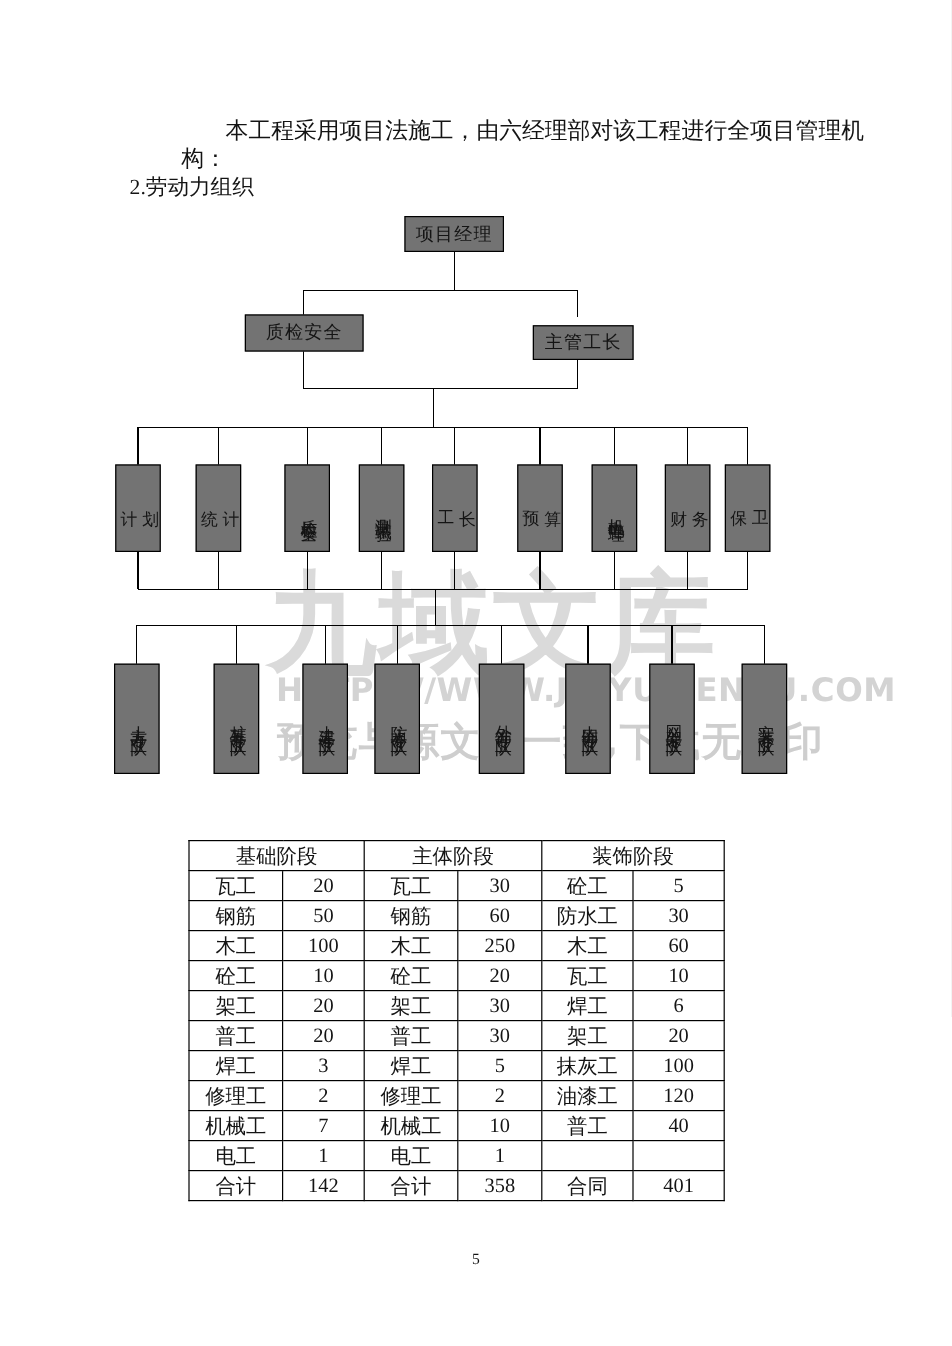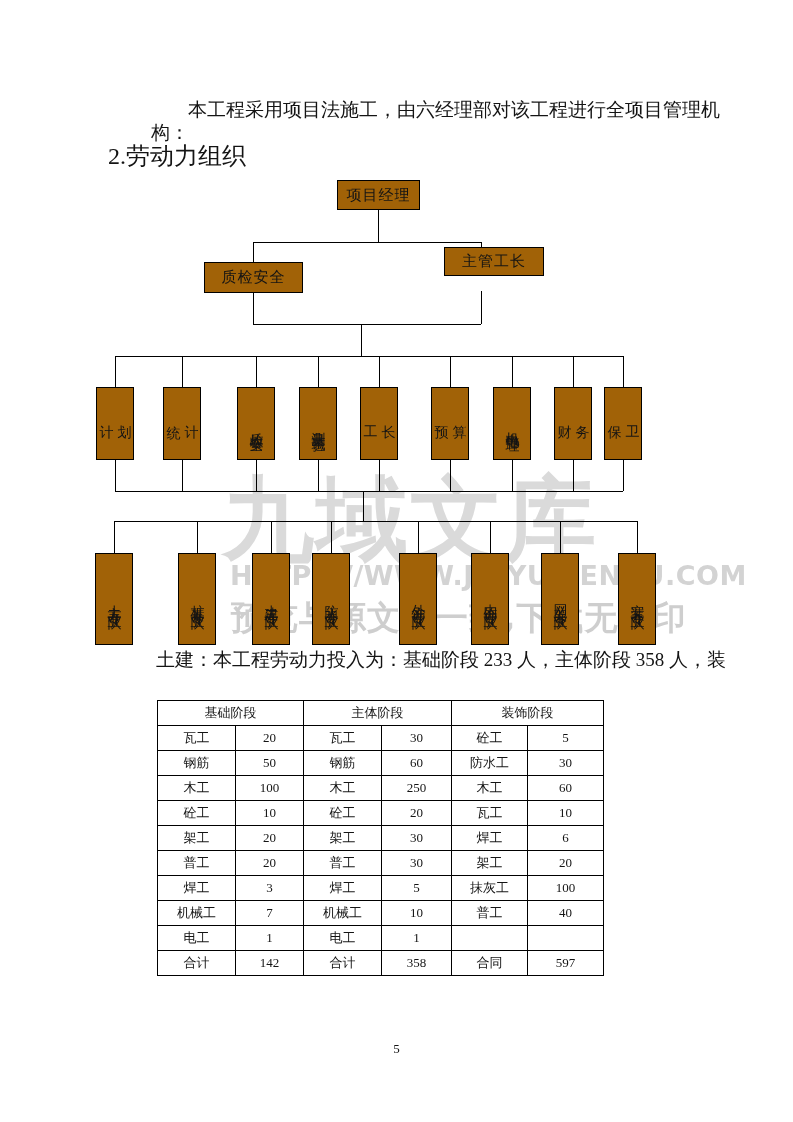--- a/index.html
+++ b/index.html
@@ -10,39 +10,39 @@
   }
   
   .wm { position:absolute; z-index:1; font-family:"DejaVu Sans","Liberation Sans",sans-serif; font-weight:bold; white-space:nowrap; }
   .wm-title { left:222px; top:458px; font-size:92px; letter-spacing:2px; color:#dadada; }
   .wm-url   { left:230px; top:560px; font-size:27px; letter-spacing:0.5px; color:#d3d3d3; }
   .wm-note  { left:231px; top:596px; font-size:33px; letter-spacing:1px; color:#cecece; }
   
   svg.chart-lines { position:absolute; left:0; top:0; z-index:2; }
   .obox {
     position:absolute; z-index:3; box-sizing:border-box;
-    border:1px solid #000; background:#a16207;
+    border:1px solid #000; background:#737373;
     display:flex; align-items:center; justify-content:center;
     font-size:15px; letter-spacing:1px;
   }
   .vbox span { writing-mode:vertical-lr; text-orientation:upright; font-size:14px; letter-spacing:2px; }
   .vbox span.v2 { letter-spacing:26px; margin-top:26px; }
   .vbox span.v4 { letter-spacing:2px;  margin-top:2px; }
   .vbox span.v5 { letter-spacing:3px;  margin-top:3px; }
   
   .textblock { position:absolute; left:108px; width:600px; z-index:3; font-size:19px; line-height:23px;margin-left:43px; }
   .tline { white-space:nowrap; }
   .ind2 { padding-left:37px; }
   .ind1 { padding-left:5px; }
-  .heading { position:absolute; left:108px; top:145px; z-index:3; font-size:24px; line-height:23px; }
+  .heading { position:absolute; left:108px; top:145px; z-index:3; font-size:18px; line-height:23px; }
   
   table.labor {
     position:absolute; left:157px; top:700px; z-index:3;
     border-collapse:collapse; table-layout:fixed; background:#fff;
-    font-size:13px;
+    font-size:17px;
   }
   table.labor td {
     border:1px solid #000; height:24px; padding:0;
     text-align:center; vertical-align:middle; overflow:hidden;
   }
   
   .pageno { position:absolute; left:0; top:1041px; width:100%; text-align:center; font-size:13px; z-index:3; }
 </style>
 </head>
 <body>
@@ -99,21 +99,21 @@
     <line x1="560" y1="521" x2="560" y2="554"></line>
     <line x1="637" y1="521" x2="637" y2="554"></line>
   </svg>
 
   <div class="obox" style="left:337px;top:180px;width:83px;height:30px">
     <span>项目经理</span>
   </div>
   <div class="obox" style="left:204px;top:262px;width:99px;height:31px">
     <span>质检安全</span>
   </div>
-  <div class="obox" style="left:444px;top:247px;width:100px;height:29px">
+  <div class="obox" style="left:444px;top:271px;width:84px;height:29px">
     <span>主管工长</span>
   </div>
 
   <div class="obox vbox" style="left:96px;top:387px;width:38px;height:73px">
       <span class="v2">计划</span>
     </div>
   <div class="obox vbox" style="left:163px;top:387px;width:38px;height:73px">
       <span class="v2">统计</span>
     </div>
   <div class="obox vbox" style="left:237px;top:387px;width:38px;height:73px">
@@ -157,21 +157,20 @@
       <span class="v5">内饰专业队</span>
     </div>
   <div class="obox vbox" style="left:541px;top:553px;width:38px;height:92px">
       <span class="v5">网架专业队</span>
     </div>
   <div class="obox vbox" style="left:618px;top:553px;width:38px;height:92px">
       <span class="v5">安装专业队</span>
     </div>
 
   <div class="textblock" style="top:648px">
-    <div class="tline ind1">土建：本工程劳动力投入为：基础阶段 233 人，主体阶段 358 人，装</div>
   </div>
 
   <table class="labor">
     <colgroup>
         <col style="width:78px">
         <col style="width:68px">
         <col style="width:78px">
         <col style="width:70px">
         <col style="width:76px">
         <col style="width:76px">
@@ -232,20 +231,28 @@
         </tr>
     <tr>
           <td>焊工</td>
           <td>3</td>
           <td>焊工</td>
           <td>5</td>
           <td>抹灰工</td>
           <td>100</td>
         </tr>
     <tr>
+          <td>修理工</td>
+          <td>2</td>
+          <td>修理工</td>
+          <td>2</td>
+          <td>油漆工</td>
+          <td>120</td>
+        </tr>
+    <tr>
           <td>机械工</td>
           <td>7</td>
           <td>机械工</td>
           <td>10</td>
           <td>普工</td>
           <td>40</td>
         </tr>
     <tr>
           <td>电工</td>
           <td>1</td>
@@ -253,20 +260,20 @@
           <td>1</td>
           <td></td>
           <td></td>
         </tr>
     <tr>
           <td>合计</td>
           <td>142</td>
           <td>合计</td>
           <td>358</td>
           <td>合同</td>
-          <td>597</td>
+          <td>401</td>
         </tr>
   </tbody>
     </table>
 
   <div class="pageno">5</div>
 
 </div>
 
 </body></html>

